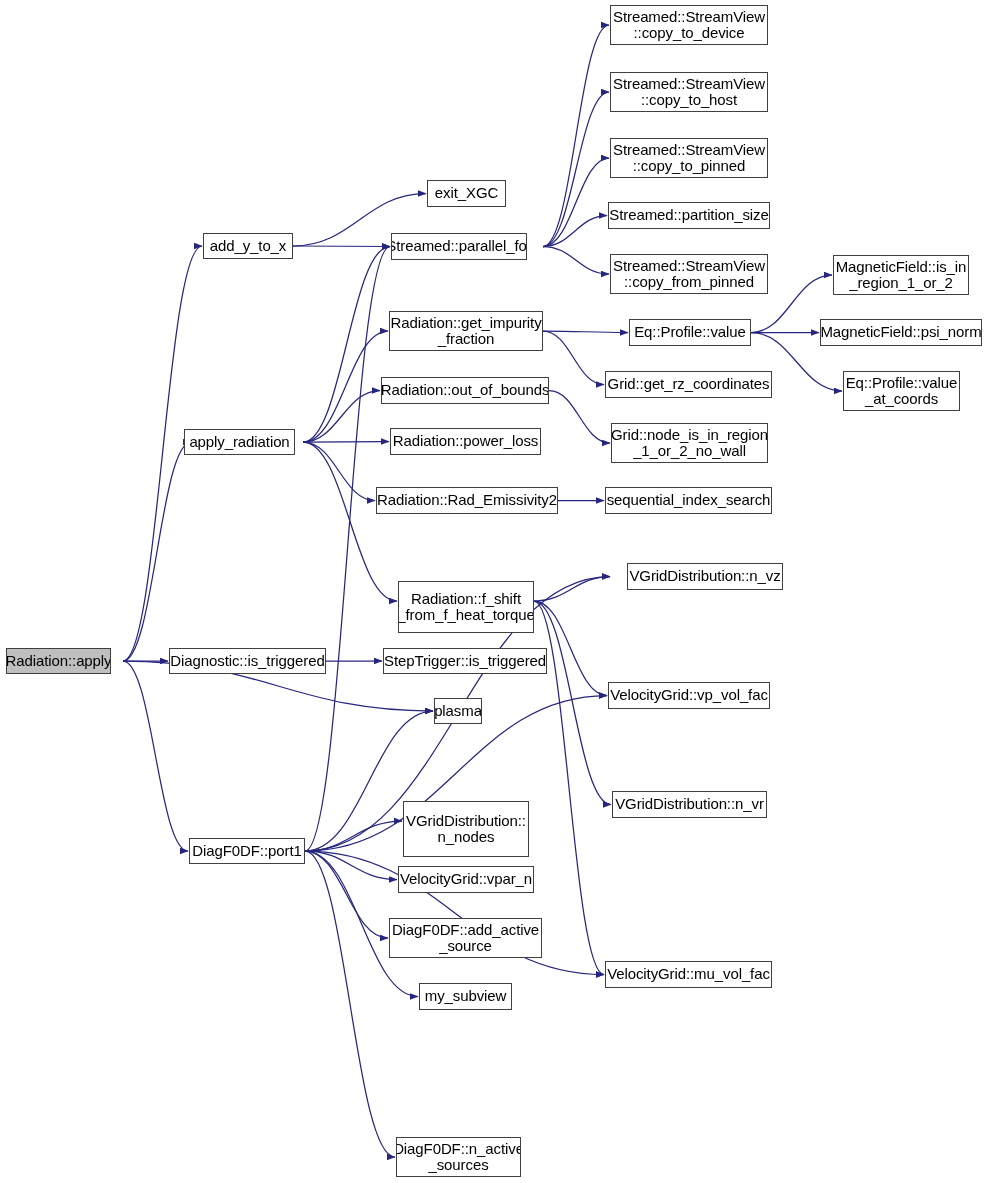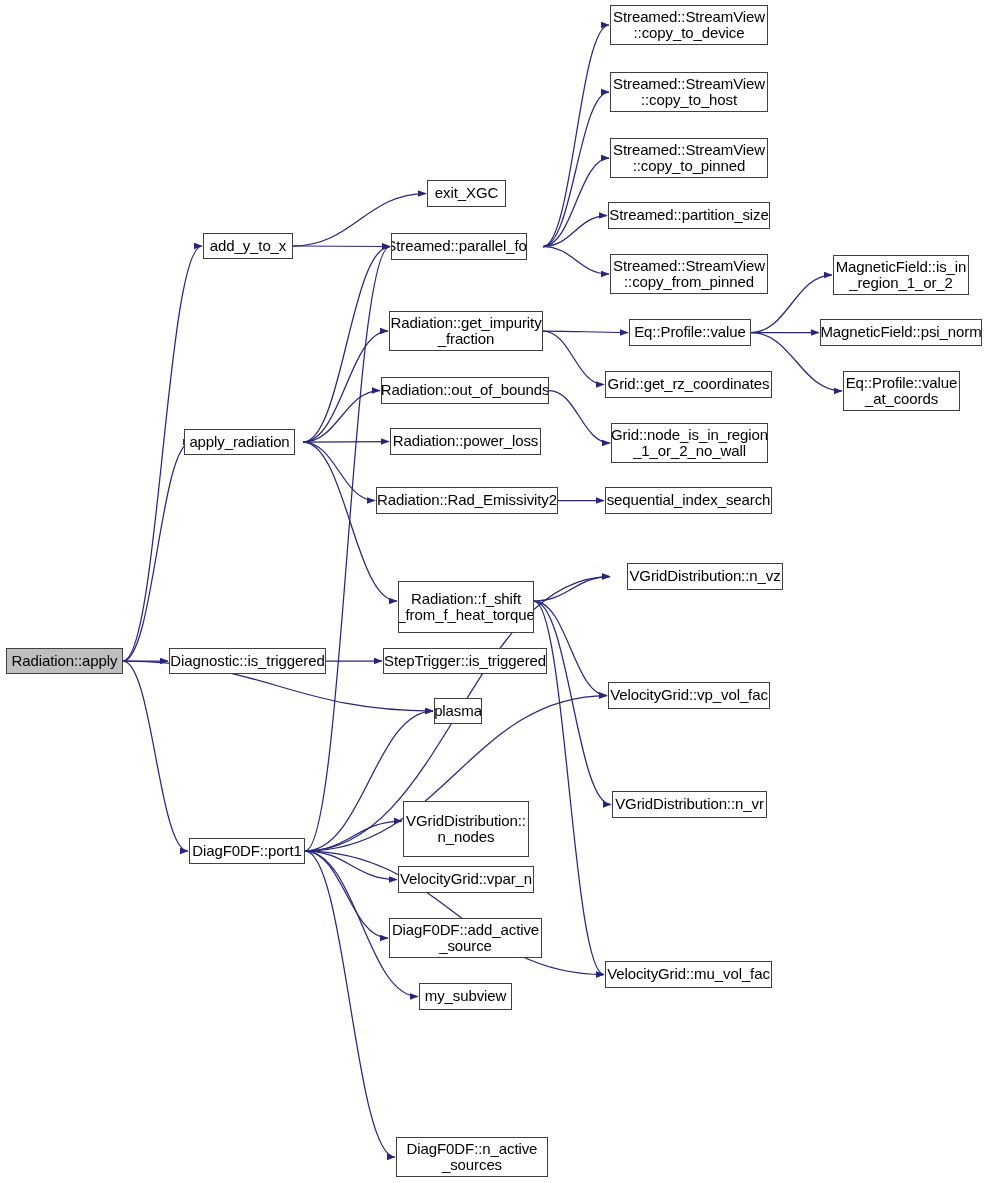--- a/index.html
+++ b/index.html
@@ -60,21 +60,21 @@
         <path d="M305,851 C348.65,851 358.35,821 402,821" marker-end="url(#arw)"></path>
         <path d="M305,851 C346.4,851 355.6,879.5 397,879.5" marker-end="url(#arw)"></path>
         <path d="M305,851 C342.35,851 350.65,938 388,938" marker-end="url(#arw)"></path>
         <path d="M305,851 C355.85,851 367.15,996.5 418,996.5" marker-end="url(#arw)"></path>
         <path d="M305,851 C440.9,851 471.1,695.5 607,695.5" marker-end="url(#arw)"></path>
         <path d="M305,851 C439.55,851 469.45,974.5 604,974.5" marker-end="url(#arw)"></path>
         <path d="M305,851 C345.5,851 354.5,1157 395,1157" marker-end="url(#arw)"></path>
       </g>
   </svg>
   <div id="nodes">
-      <div class="node root" style="left: 6px; top: 648px; width: 117px; height: 26px;">Radiation::apply</div>
+      <div class="node root" style="left: 6px; top: 648px; width: 105px; height: 26px;">Radiation::apply</div>
       <div class="node" style="left: 203px; top: 233px; width: 90px; height: 26px;">add_y_to_x</div>
       <div class="node" style="left: 184px; top: 429px; width: 111px; height: 26px;">apply_radiation</div>
       <div class="node" style="left: 169px; top: 648px; width: 157px; height: 26px;">Diagnostic::is_triggered</div>
       <div class="node" style="left: 189px; top: 838px; width: 116px; height: 26px;">DiagF0DF::port1</div>
       <div class="node" style="left: 427px; top: 180px; width: 79px; height: 27px;">exit_XGC</div>
       <div class="node" style="left: 391px; top: 233px; width: 136px; height: 27px;">Streamed::parallel_for</div>
       <div class="node" style="left: 389px; top: 311px; width: 154px; height: 40px;">Radiation::get_impurity
 _fraction</div>
       <div class="node" style="left: 381px; top: 377px; width: 168px; height: 27px;">Radiation::out_of_bounds</div>
       <div class="node" style="left: 390px; top: 428px; width: 151px; height: 27px;">Radiation::power_loss</div>
@@ -82,21 +82,21 @@
       <div class="node" style="left: 398px; top: 581px; width: 136px; height: 52px;">Radiation::f_shift
 _from_f_heat_torque</div>
       <div class="node" style="left: 383px; top: 648px; width: 164px; height: 26px;">StepTrigger::is_triggered</div>
       <div class="node" style="left: 434px; top: 698px; width: 48px; height: 26px;">plasma</div>
       <div class="node" style="left: 403px; top: 801px; width: 126px; height: 56px;">VGridDistribution::
 n_nodes</div>
       <div class="node" style="left: 398px; top: 866px; width: 136px; height: 27px;">VelocityGrid::vpar_n</div>
       <div class="node" style="left: 389px; top: 918px; width: 153px; height: 40px;">DiagF0DF::add_active
 _source</div>
       <div class="node" style="left: 419px; top: 983px; width: 93px; height: 27px;">my_subview</div>
-      <div class="node" style="left: 396px; top: 1137px; width: 152px; height: 40px; text-align: center;">DiagF0DF::n_active
+      <div class="node" style="left: 396px; top: 1137px; width: 125px; height: 40px; text-align: center;">DiagF0DF::n_active
 _sources</div>
       <div class="node" style="left: 610px; top: 5px; width: 158px; height: 40px;">Streamed::StreamView
 ::copy_to_device</div>
       <div class="node" style="left: 610px; top: 72px; width: 158px; height: 40px;">Streamed::StreamView
 ::copy_to_host</div>
       <div class="node" style="left: 610px; top: 138px; width: 158px; height: 40px;">Streamed::StreamView
 ::copy_to_pinned</div>
       <div class="node" style="left: 608px; top: 202px; width: 162px; height: 27px;">Streamed::partition_size</div>
       <div class="node" style="left: 610px; top: 254px; width: 158px; height: 40px;">Streamed::StreamView
 ::copy_from_pinned</div>

